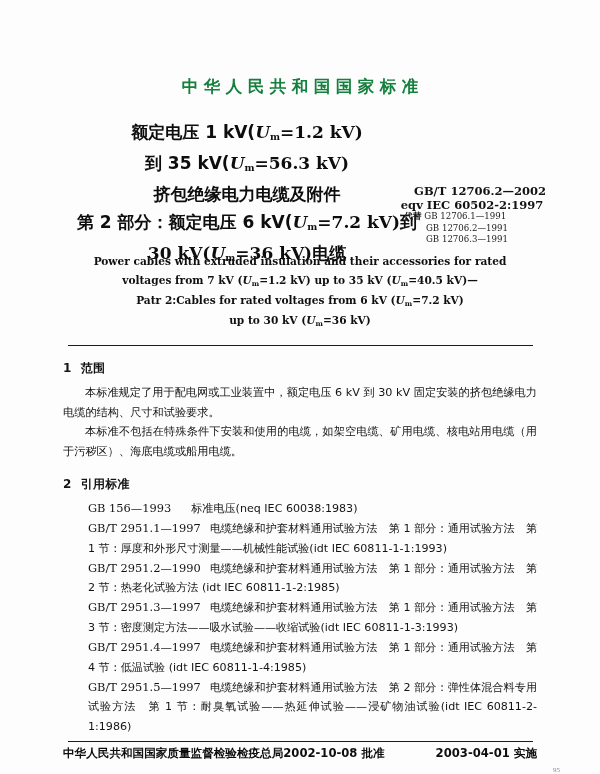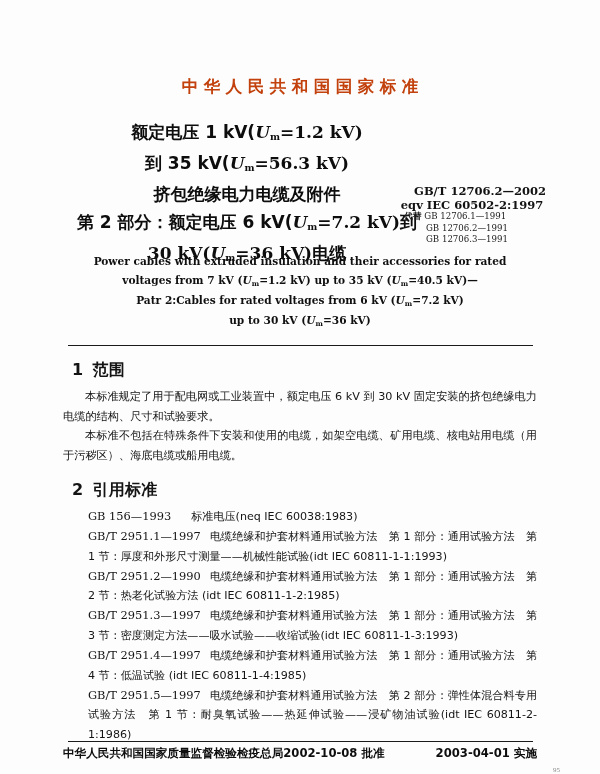--- a/index.html
+++ b/index.html
@@ -26,21 +26,21 @@
     position: absolute;
     top: 76px;
     left: 0;
     width: 600px;
     text-align: center;
     font-family: "DejaVu Sans", sans-serif;
     font-size: 16.5px;
     font-weight: bold;
     letter-spacing: 5.5px;
     text-indent: 5.5px;
-    color: #c2410c;
+    color: #15803d;
   }
 
   
   .title-zone {
     position: absolute;
     top: 118px;
     left: 0;
     width: 552px;
   }
   .cn-title-line {
@@ -149,23 +149,23 @@
   
   .body {
     position: absolute;
     top: 360px;
     left: 63px;
     width: 474px;
     color: #141414;
   }
   .sec-head {
     font-family: "DejaVu Sans", sans-serif;
-    font-size: 16px;
-    font-weight: bold;
-    margin: 0 0 6px 9px;
+    font-size: 12px;
+    font-weight: bold;
+    margin: 0 0 6px 0;
     letter-spacing: 0.3px;
   }
   .sec-head .num { margin-right: 9px; }
   .para {
     font-family: "DejaVu Sans", sans-serif;
     font-size: 11.2px;
     line-height: 19.5px;
     margin: 0;
     text-align: justify;
     text-justify: inter-ideograph;

